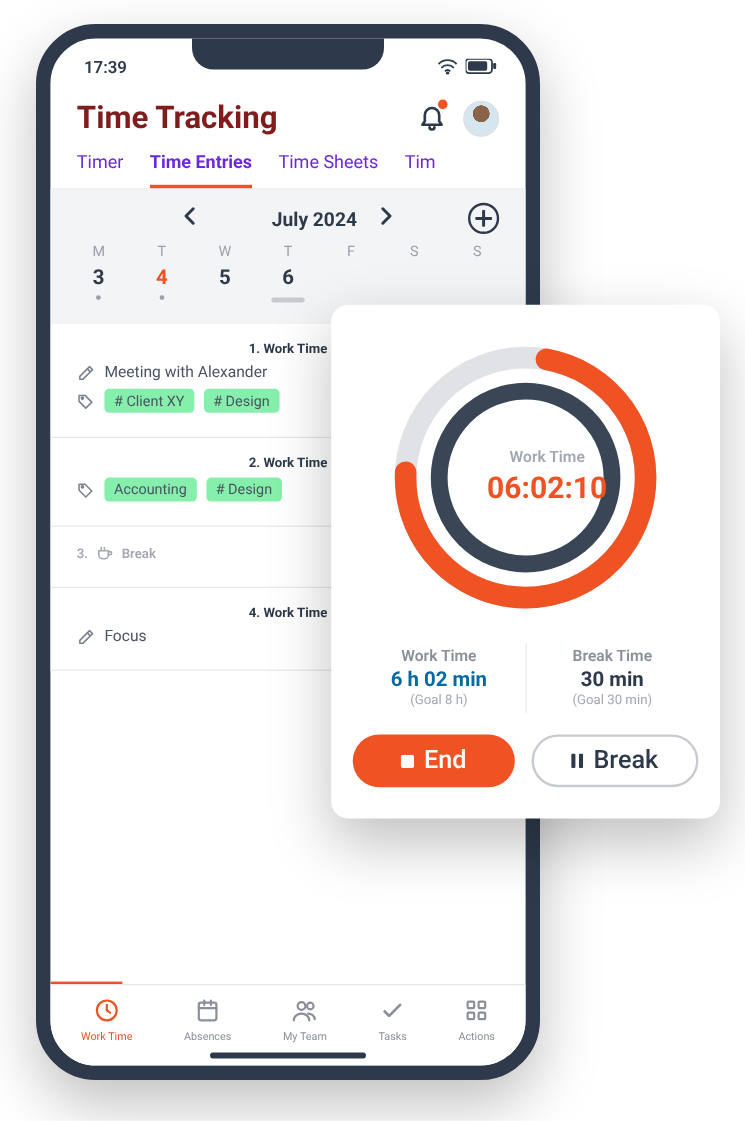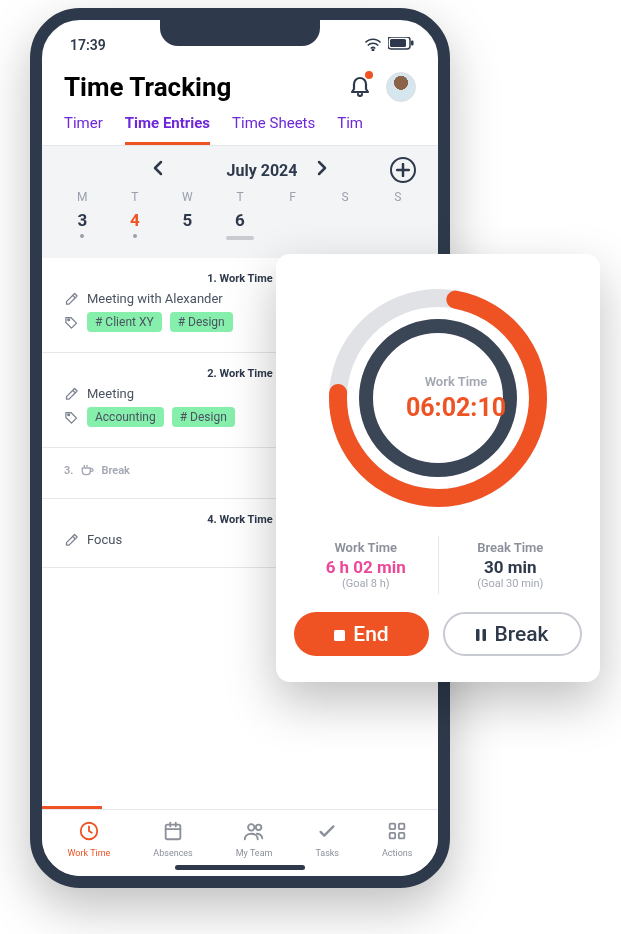--- a/index.html
+++ b/index.html
@@ -7,21 +7,21 @@
     font-family: -apple-system, BlinkMacSystemFont, "Segoe UI", Roboto, sans-serif;
     background: #fff;
     width: 621px;
     height: 934px;
     position: relative;
     overflow: hidden;
   }
   .phone {
     position: absolute;
     left: 30px;
-    top: 8px;
+    top: 20px;
     width: 420px;
     height: 880px;
     border: 12px solid #2E3A4B;
     border-radius: 50px;
     background: #fff;
     overflow: hidden;
     box-shadow: 0 20px 50px rgba(0,0,0,0.25);
   }
   .notch {
     position: absolute;
@@ -47,21 +47,21 @@
   .statusbar .icons { display: flex; gap: 6px; align-items: center; }
   .header {
     display: flex;
     align-items: center;
     justify-content: space-between;
     padding: 12px 22px 8px 22px;
   }
   .title {
     font-size: 26px;
     font-weight: 700;
-    color: #000000;
+    color: #7f1d1d;
   }
   .header-right { display: flex; align-items: center; gap: 14px; }
   .bell-wrap { position: relative; }
   .reddot {
     position: absolute;
     top: -2px; right: -1px;
     width: 8px; height: 8px;
     background: #EF5223;
     border-radius: 50%;
   }
@@ -189,21 +189,21 @@
   .ring-time { font-size: 25px; font-weight: 700; color: #EF5223; margin-top: 4px; }
   .stats {
     display: flex;
     margin-top: 18px;
     text-align: center;
   }
   .stat { flex: 1; padding: 4px 6px; }
   .stat:first-child { border-right: 1px solid #E4E6EA; }
   .stat-label { font-size: 13px; color: #8A8F99; font-weight: 600; }
   .stat-val { font-size: 17px; font-weight: 700; margin-top: 2px; }
-  .stat-val.accent { color: #ec4899; }
+  .stat-val.accent { color: #0369a1; }
   .stat-val.dark { color: #2E3A4B; }
   .stat-goal { font-size: 11px; color: #A2A7B1; }
   .btns { display: flex; gap: 14px; margin-top: 18px; }
   .btn {
     flex: 1;
     height: 44px;
     border-radius: 22px;
     display: flex;
     align-items: center;
     justify-content: center;
@@ -342,29 +342,20 @@
             <span class="tag"># Client XY</span>
             <span class="tag"># Design</span>
           </div>
         </div>
       </div>
       <div class="entry">
         <div class="entry-title">2. Work Time</div>
         <div class="entry-row">
           <span class="entry-icon">
             <svg width="15" height="15" viewBox="0 0 24 24" fill="none" stroke="#7A818E" stroke-width="2" stroke-linecap="round" stroke-linejoin="round">
-              <path d="M4 21v-4L17 4l4 4L8 21H4z"></path>
-              <path d="M14 7l3 3"></path>
-            </svg>
-          </span>
-          <span>Meeting</span>
-        </div>
-        <div class="entry-row">
-          <span class="entry-icon">
-            <svg width="15" height="15" viewBox="0 0 24 24" fill="none" stroke="#7A818E" stroke-width="2" stroke-linecap="round" stroke-linejoin="round">
               <path d="M20 13l-8 8-9-9V4h8l9 9z"></path>
               <circle cx="7.5" cy="7.5" r="1.5" fill="#7A818E"></circle>
             </svg>
           </span>
           <div class="tags">
             <span class="tag">Accounting</span>
             <span class="tag"># Design</span>
           </div>
         </div>
       </div>

